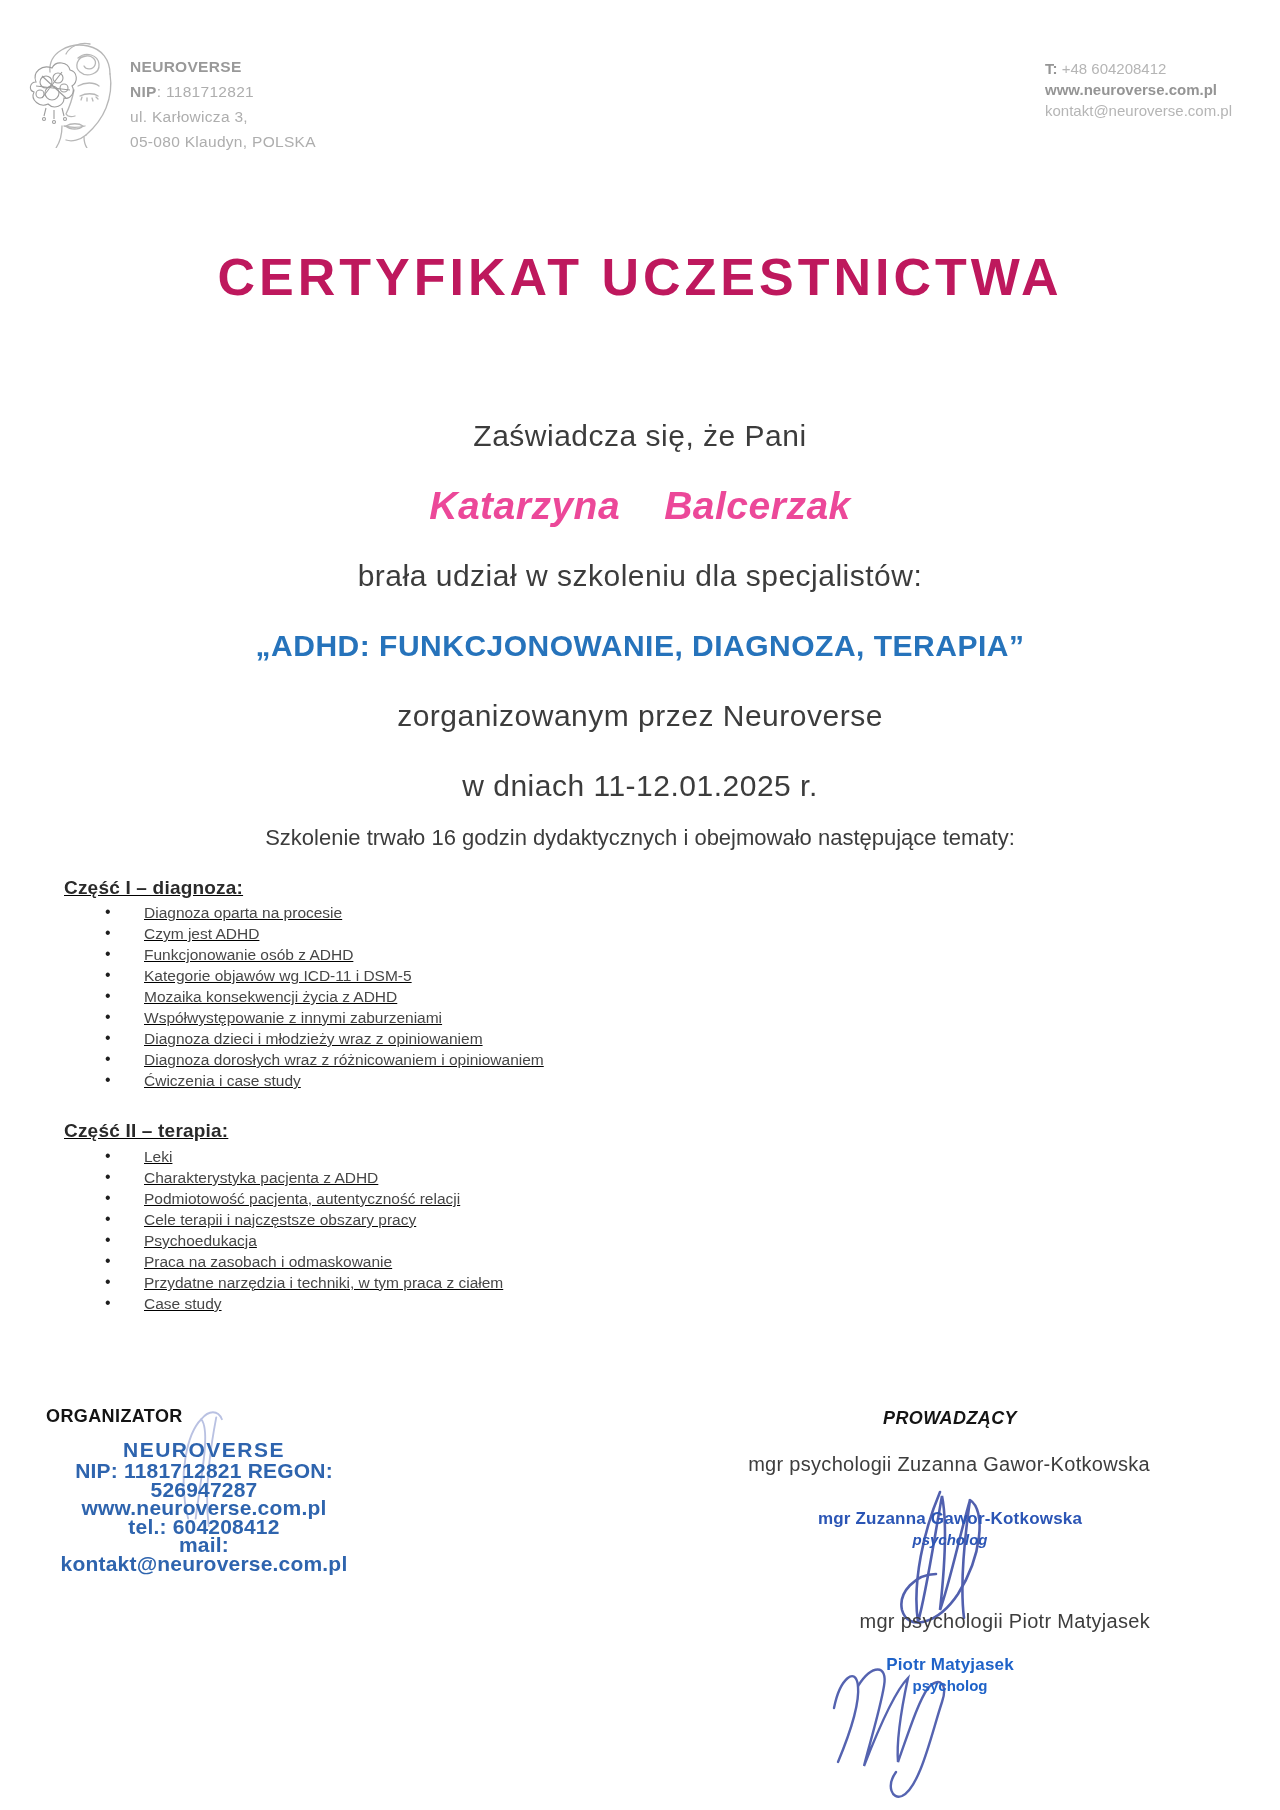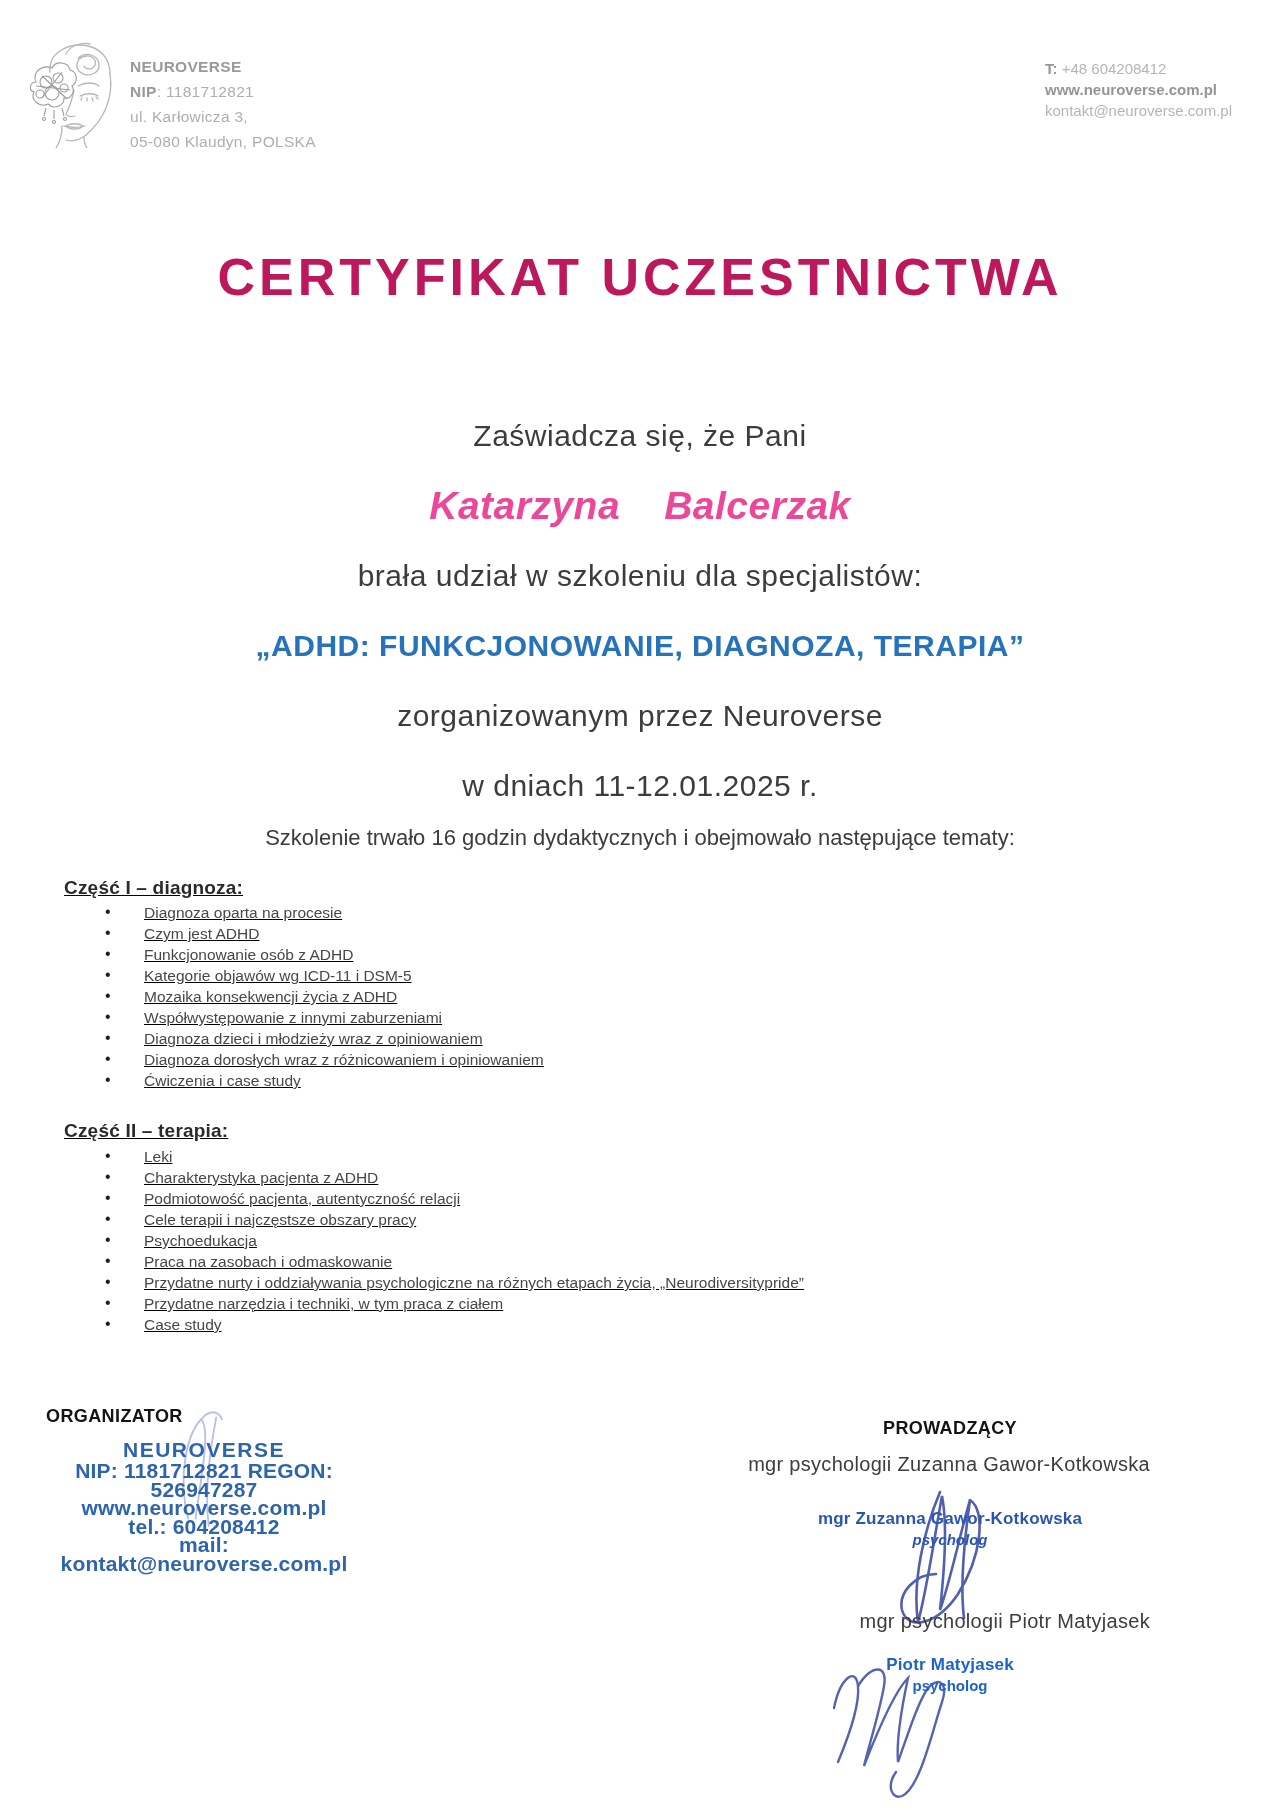--- a/index.html
+++ b/index.html
@@ -37,22 +37,22 @@
   ul.topics li{position:relative;padding-left:80px;font-size:15.5px;line-height:21px;color:#474747;}
   ul.topics li::before{content:"\2022";position:absolute;left:41px;top:-1px;font-size:16px;color:#1e1e1e;}
   
   .footer{position:absolute;left:0;top:1398px;width:1280px;height:412px;}
   .org-label{position:absolute;left:46px;top:8px;font-size:18px;font-weight:700;color:#141414;letter-spacing:.4px;}
   .org-sig{position:absolute;left:130px;top:10px;width:150px;height:140px;opacity:.5;}
   .org-stamp{position:absolute;left:34px;top:40px;width:340px;text-align:center;
     color:#2e64ae;font-weight:700;}
   .org-stamp .s-name{font-size:21px;letter-spacing:1.5px;line-height:24px;}
   .org-stamp .s-line{font-size:21px;line-height:18.5px;letter-spacing:.2px;}
-  .pres-label{position:absolute;left:830px;top:20px;width:240px;text-align:center;
-    font-size:18px;font-weight:700;color:#141414;letter-spacing:.4px;}
+  .pres-label{position:absolute;left:830px;top:10px;width:240px;text-align:center;
+    font-size:18px;font-weight:700;color:#141414;letter-spacing:.4px;font-style:italic;}
   .pres-name{position:absolute;right:130px;font-size:20px;color:#3d3d3d;letter-spacing:.3px;white-space:nowrap;}
   .pres-name.n1{top:55px;}
   .pres-name.n2{top:212px;}
   .sig-block{position:absolute;}
   .sig-block.b1{left:790px;top:84px;width:320px;height:150px;}
   .sig-block.b2{left:800px;top:240px;width:300px;height:162px;}
   .sig-block svg{position:absolute;left:0;top:0;width:100%;height:100%;}
   .stamp-overlay{position:absolute;left:0;width:100%;text-align:center;font-weight:700;}
   .b1 .stamp-overlay{top:26px;color:#2b55b5;}
   .b2 .stamp-overlay{top:16px;color:#1e62c8;}
@@ -141,21 +141,20 @@
   </div>
   <div class="section two">
     <div class="section-heading">Część II – terapia:</div>
     <ul class="topics">
         <li>Leki</li>
         <li>Charakterystyka pacjenta z ADHD</li>
         <li>Podmiotowość pacjenta, autentyczność relacji</li>
         <li>Cele terapii i najczęstsze obszary pracy</li>
         <li>Psychoedukacja</li>
         <li>Praca na zasobach i odmaskowanie</li>
-        <li>Przydatne nurty i oddziaływania psychologiczne na różnych etapach życia, „Neurodiversitypride”</li>
         <li>Przydatne narzędzia i techniki, w tym praca z ciałem</li>
         <li>Case study</li>
       </ul>
   </div>
 
   <div class="footer">
     <div class="org-label">ORGANIZATOR</div>
 
     <div class="org-sig">
       <svg viewBox="0 0 160 140">

